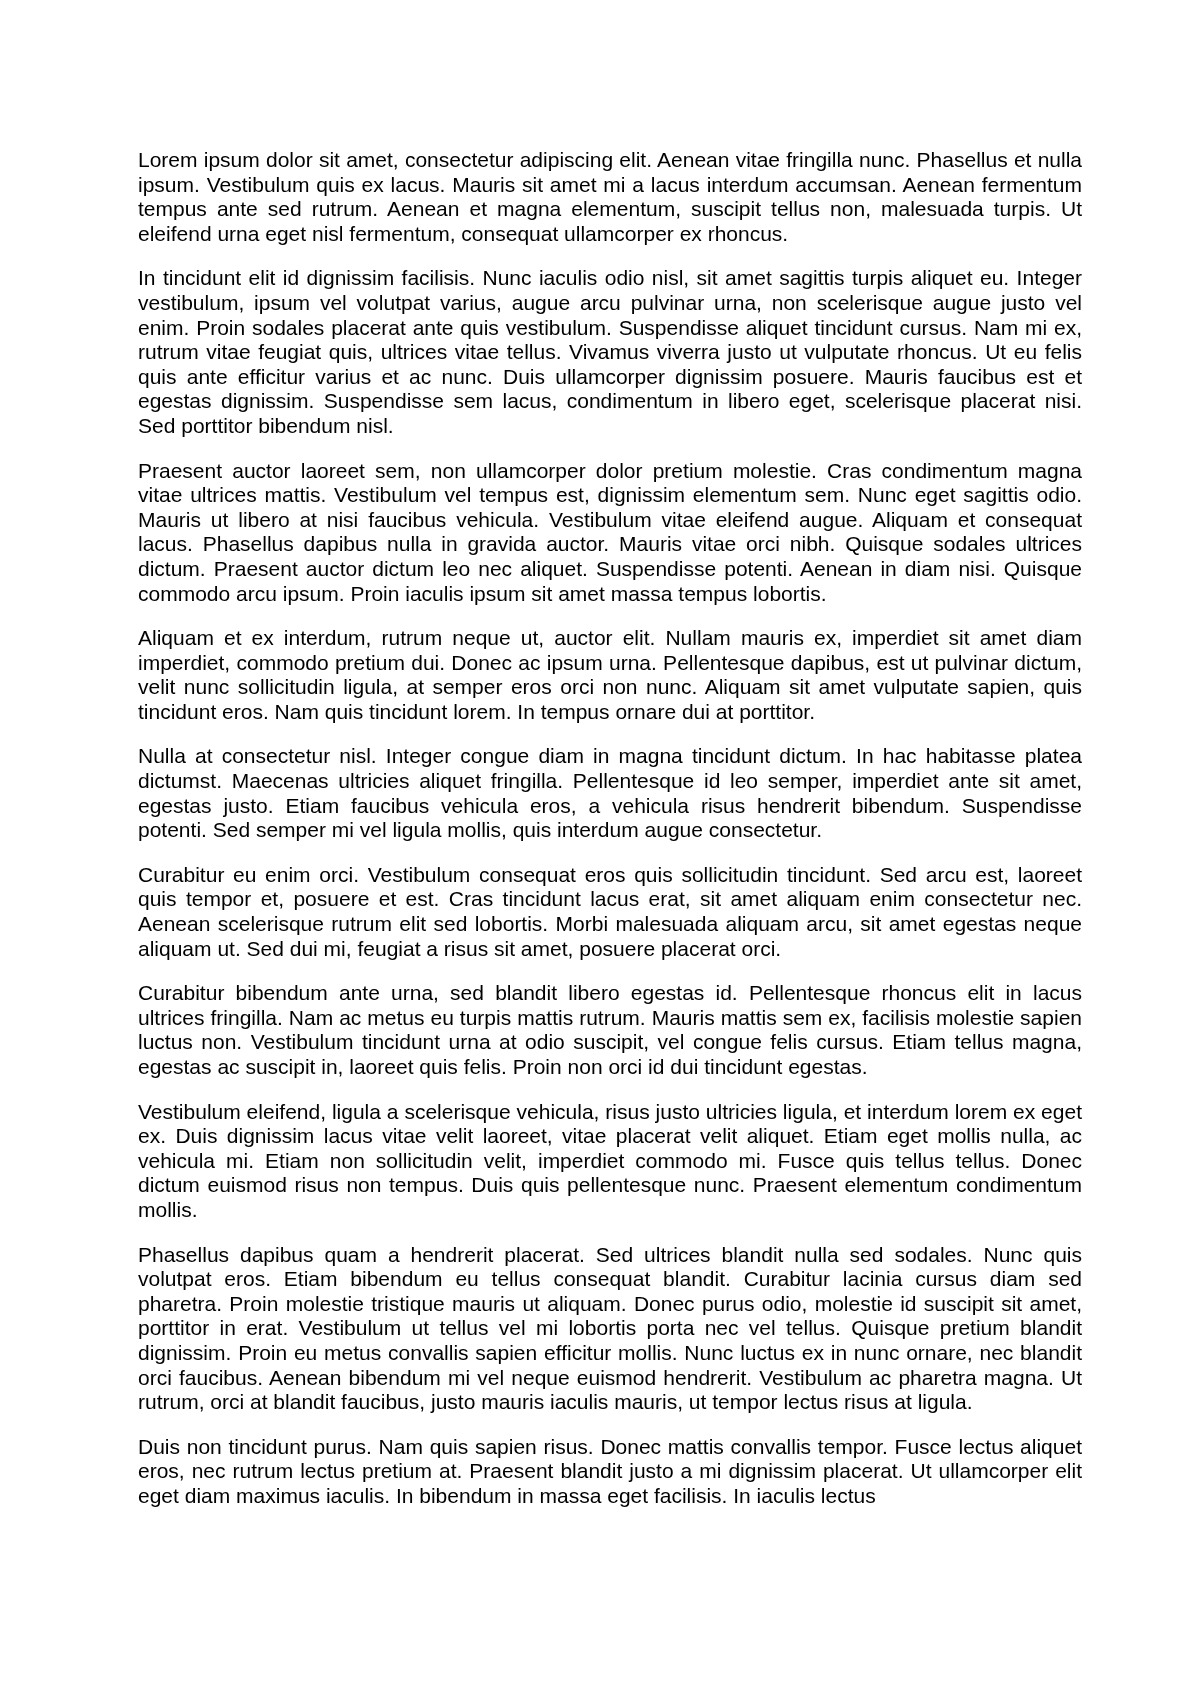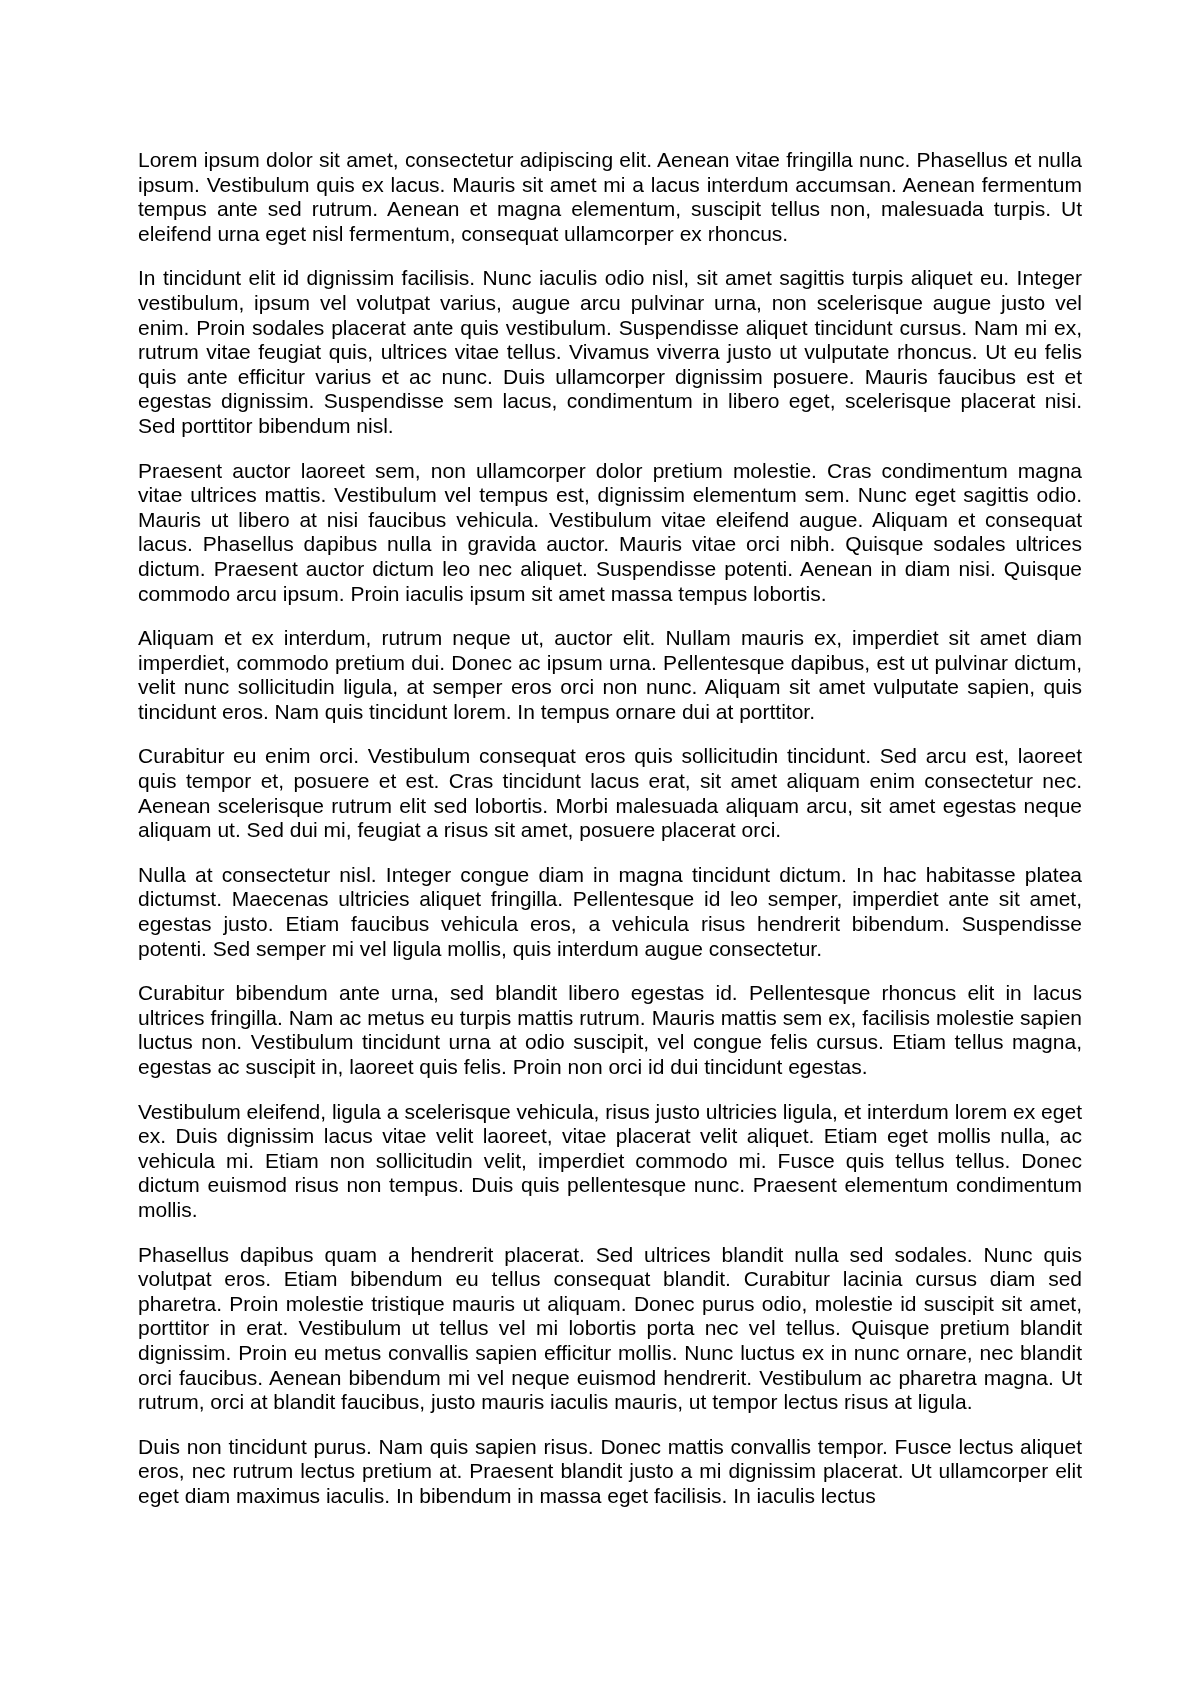--- a/index.html
+++ b/index.html
@@ -32,20 +32,20 @@
 </style>
 </head>
 <body>
 
 <div class="page">
   <div class="doc-body">
     <p>Lorem ipsum dolor sit amet, consectetur adipiscing elit. Aenean vitae fringilla nunc. Phasellus et nulla ipsum. Vestibulum quis ex lacus. Mauris sit amet mi a lacus interdum accumsan. Aenean fermentum tempus ante sed rutrum. Aenean et magna elementum, suscipit tellus non, malesuada turpis. Ut eleifend urna eget nisl fermentum, consequat ullamcorper ex rhoncus.</p>
     <p>In tincidunt elit id dignissim facilisis. Nunc iaculis odio nisl, sit amet sagittis turpis aliquet eu. Integer vestibulum, ipsum vel volutpat varius, augue arcu pulvinar urna, non scelerisque augue justo vel enim. Proin sodales placerat ante quis vestibulum. Suspendisse aliquet tincidunt cursus. Nam mi ex, rutrum vitae feugiat quis, ultrices vitae tellus. Vivamus viverra justo ut vulputate rhoncus. Ut eu felis quis ante efficitur varius et ac nunc. Duis ullamcorper dignissim posuere. Mauris faucibus est et egestas dignissim. Suspendisse sem lacus, condimentum in libero eget, scelerisque placerat nisi. Sed porttitor bibendum nisl.</p>
     <p>Praesent auctor laoreet sem, non ullamcorper dolor pretium molestie. Cras condimentum magna vitae ultrices mattis. Vestibulum vel tempus est, dignissim elementum sem. Nunc eget sagittis odio. Mauris ut libero at nisi faucibus vehicula. Vestibulum vitae eleifend augue. Aliquam et consequat lacus. Phasellus dapibus nulla in gravida auctor. Mauris vitae orci nibh. Quisque sodales ultrices dictum. Praesent auctor dictum leo nec aliquet. Suspendisse potenti. Aenean in diam nisi. Quisque commodo arcu ipsum. Proin iaculis ipsum sit amet massa tempus lobortis.</p>
     <p>Aliquam et ex interdum, rutrum neque ut, auctor elit. Nullam mauris ex, imperdiet sit amet diam imperdiet, commodo pretium dui. Donec ac ipsum urna. Pellentesque dapibus, est ut pulvinar dictum, velit nunc sollicitudin ligula, at semper eros orci non nunc. Aliquam sit amet vulputate sapien, quis tincidunt eros. Nam quis tincidunt lorem. In tempus ornare dui at porttitor.</p>
+    <p>Nulla at consectetur nisl. Integer congue diam in magna tincidunt dictum. In hac habitasse platea dictumst. Maecenas ultricies aliquet fringilla. Pellentesque id leo semper, imperdiet ante sit amet, egestas justo. Etiam faucibus vehicula eros, a vehicula risus hendrerit bibendum. Suspendisse potenti. Sed semper mi vel ligula mollis, quis interdum augue consectetur.</p>
     <p>Curabitur eu enim orci. Vestibulum consequat eros quis sollicitudin tincidunt. Sed arcu est, laoreet quis tempor et, posuere et est. Cras tincidunt lacus erat, sit amet aliquam enim consectetur nec. Aenean scelerisque rutrum elit sed lobortis. Morbi malesuada aliquam arcu, sit amet egestas neque aliquam ut. Sed dui mi, feugiat a risus sit amet, posuere placerat orci.</p>
-    <p>Nulla at consectetur nisl. Integer congue diam in magna tincidunt dictum. In hac habitasse platea dictumst. Maecenas ultricies aliquet fringilla. Pellentesque id leo semper, imperdiet ante sit amet, egestas justo. Etiam faucibus vehicula eros, a vehicula risus hendrerit bibendum. Suspendisse potenti. Sed semper mi vel ligula mollis, quis interdum augue consectetur.</p>
     <p>Curabitur bibendum ante urna, sed blandit libero egestas id. Pellentesque rhoncus elit in lacus ultrices fringilla. Nam ac metus eu turpis mattis rutrum. Mauris mattis sem ex, facilisis molestie sapien luctus non. Vestibulum tincidunt urna at odio suscipit, vel congue felis cursus. Etiam tellus magna, egestas ac suscipit in, laoreet quis felis. Proin non orci id dui tincidunt egestas.</p>
     <p>Vestibulum eleifend, ligula a scelerisque vehicula, risus justo ultricies ligula, et interdum lorem ex eget ex. Duis dignissim lacus vitae velit laoreet, vitae placerat velit aliquet. Etiam eget mollis nulla, ac vehicula mi. Etiam non sollicitudin velit, imperdiet commodo mi. Fusce quis tellus tellus. Donec dictum euismod risus non tempus. Duis quis pellentesque nunc. Praesent elementum condimentum mollis.</p>
     <p>Phasellus dapibus quam a hendrerit placerat. Sed ultrices blandit nulla sed sodales. Nunc quis volutpat eros. Etiam bibendum eu tellus consequat blandit. Curabitur lacinia cursus diam sed pharetra. Proin molestie tristique mauris ut aliquam. Donec purus odio, molestie id suscipit sit amet, porttitor in erat. Vestibulum ut tellus vel mi lobortis porta nec vel tellus. Quisque pretium blandit dignissim. Proin eu metus convallis sapien efficitur mollis. Nunc luctus ex in nunc ornare, nec blandit orci faucibus. Aenean bibendum mi vel neque euismod hendrerit. Vestibulum ac pharetra magna. Ut rutrum, orci at blandit faucibus, justo mauris iaculis mauris, ut tempor lectus risus at ligula.</p>
     <p>Duis non tincidunt purus. Nam quis sapien risus. Donec mattis convallis tempor. Fusce lectus aliquet eros, nec rutrum lectus pretium at. Praesent blandit justo a mi dignissim placerat. Ut ullamcorper elit eget diam maximus iaculis. In bibendum in massa eget facilisis. In iaculis lectus</p>
   </div>
 </div>
 
 </body></html>

